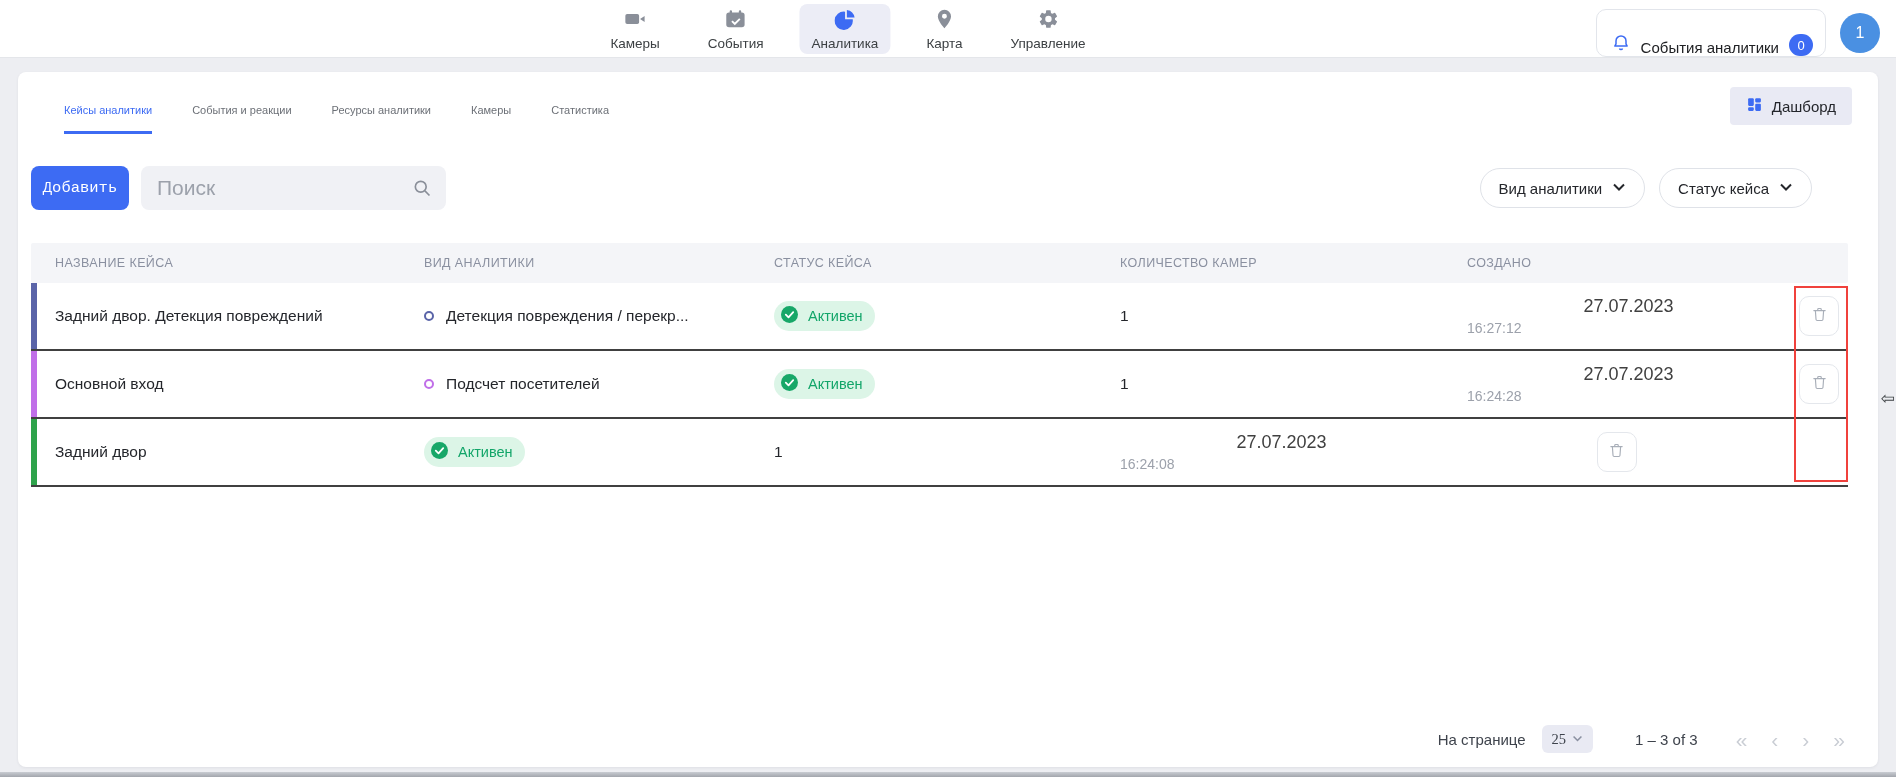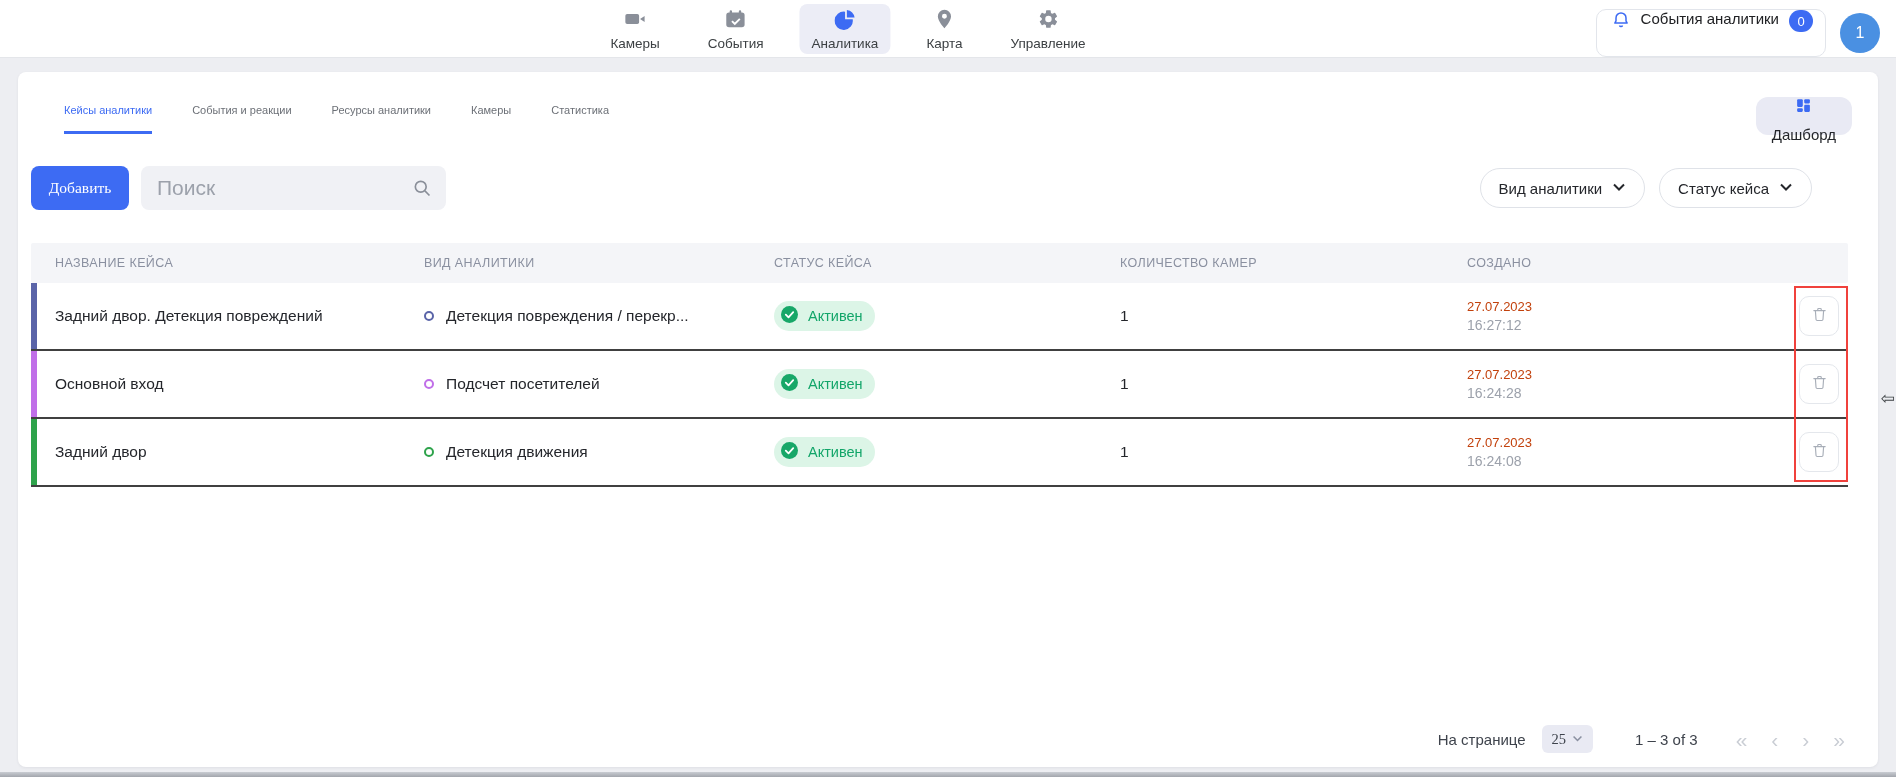--- a/index.html
+++ b/index.html
@@ -24,21 +24,21 @@
     gap:2px; padding:5px 12px; border-radius:8px; cursor:pointer; height:50px;
   }
   .nav-item .nav-label { font-size:13.5px; color:#3C4043; white-space:nowrap; }
   .nav-item svg { width:22px; height:22px; fill:#8A8F99; }
   .nav-item.active { background:#ECEDF6; }
   .nav-item.active svg { fill:#3D6BF3; }
   .header-right {
     position:absolute; right:16px; top:9px; display:flex; align-items:center; gap:14px;
   }
   .events-btn {
-    display:flex; align-items:flex-start; gap:10px; height:48px; padding:0 12px 0 14px;
+    display:flex; align-items:flex-end; gap:10px; height:48px; padding:0 12px 0 14px;
     background:#fff; border:1px solid #E2E5EB; border-radius:10px; cursor:pointer;
     font-size:15px; color:#202124;
   }
   .events-btn svg { width:20px; height:20px; stroke:#3D6BF3; fill:none; stroke-width:1.8; }
   .events-badge {
     min-width:24px; height:22px; padding:0 7px; background:#3D6BF3; color:#fff;
     border-radius:11px; font-size:13px; display:flex; align-items:center; justify-content:center;
   }
   .avatar {
     width:40px; height:40px; border-radius:50%; background:#4A90E2; color:#fff;
@@ -50,30 +50,30 @@
     background:#fff; border-radius:8px; box-shadow:0 1px 3px rgba(40,44,60,.07);
   }
   
   .tabs { position:absolute; left:46px; top:32px; display:flex; gap:40px; }
   .tab {
     font-size:11px; color:#6C7077; padding-bottom:15px; cursor:pointer;
     border-bottom:3px solid transparent; white-space:nowrap;
   }
   .tab.active { color:#3D6BF3; border-bottom-color:#3D6BF3; }
   .dashboard-btn {
-    position:absolute; right:26px; top:25px; height:38px; padding:0 16px;
-    background:#E9EAF4; border:none; border-radius:12px; display:flex; align-items:center; gap:9px;
-    font-size:15px; color:#24262B; cursor:pointer; font-family:inherit;flex-direction:column;
+    position:absolute; right:26px; top:15px; height:38px; padding:0 16px;
+    background:#E9EAF4; border:none; border-radius:4px; display:flex; align-items:center; gap:9px;
+    font-size:15px; color:#24262B; cursor:pointer; font-family:inherit;
   }
   .dashboard-btn svg { width:17px; height:17px; fill:#3D6BF3; }
   
   .btn-add {
     position:absolute; left:13px; top:94px; width:98px; height:44px;
     background:#3D6BF3; color:#fff; border:none; border-radius:8px;
-    font-size:15.5px; cursor:pointer; font-family:Liberation Serif, serif;
+    font-size:15.5px; cursor:pointer; font-family:Liberation Mono, monospace;
   }
   .search-wrap { position:absolute; left:123px; top:94px; width:305px; height:44px; }
   .search-input {
     width:100%; height:100%; background:#F0F1F5; border:none; border-radius:8px;
     padding:0 44px 0 16px; font-size:21px; color:#24262B; font-family:inherit; outline:none;
   }
   .search-input::placeholder { color:#9CA1AB; }
   .search-wrap svg {
     position:absolute; right:14px; top:12px; width:20px; height:20px;
     stroke:#8A8F99; fill:none; stroke-width:2;
@@ -105,21 +105,21 @@
   .cell.type { display:flex; align-items:center; gap:12px; }
   .ring {
     width:10px; height:10px; border-radius:50%; border:2px solid var(--bar,#888); flex:0 0 auto;
   }
   .type-label { white-space:nowrap; overflow:hidden; text-overflow:ellipsis; }
   .badge {
     display:inline-flex; align-items:center; gap:10px; height:30px; padding:0 12px 0 7px;
     background:#DCF5E7; border-radius:15px; font-size:14.5px; color:#12A569;
   }
   .badge svg { width:17px; height:17px; }
-  .cell.created .date { font-size:13px; color:#c2410c; }
+  .cell.created .date { font-size:18px; color:#404040;text-align:center; }
   .cell.created .time { font-size:14px; color:#9CA1AB; margin-top:3px; }
   .cell.actions { display:flex; justify-content:center; padding-left:0; }
   .trash-btn {
     width:40px; height:40px; background:#fff; border:1px solid #E4E7EC; border-radius:10px;
     display:flex; align-items:center; justify-content:center; cursor:pointer;
   }
   .trash-btn svg { width:17px; height:17px; stroke:#A8AEB8; fill:none; stroke-width:1.6; }
   
   .annotation-rect {
     position:absolute; left:1794px; top:286px; width:54px; height:196px;
@@ -336,24 +336,20 @@
                 <path d="M4 6.5h16M9.5 6.5V4.8A1.3 1.3 0 0 1 10.8 3.5h2.4a1.3 1.3 0 0 1 1.3 1.3v1.7M6.2 6.5l.9 12.6a1.6 1.6 0 0 0 1.6 1.4h6.6a1.6 1.6 0 0 0 1.6-1.4l.9-12.6" stroke-linecap="round" stroke-linejoin="round"></path>
               </svg>
           </span>
         </button>
       </div>
     </div>
 
     <div class="case-row" style="--bar: #2EA34B;">
       <span class="bar"></span>
       <div class="cell name">Задний двор</div>
-      <div class="cell type">
-        <span class="ring"></span>
-        <span class="type-label">Детекция движения</span>
-      </div>
       <div class="cell">
         <span class="badge">
           <span>
             <svg viewBox="0 0 17 17">
                 <circle cx="8.5" cy="8.5" r="8.5" fill="#17A768"></circle>
                 <polyline points="4.8,8.7 7.5,11.3 12.2,6.2" fill="none" stroke="#fff" stroke-width="1.8" stroke-linecap="round" stroke-linejoin="round"></polyline>
               </svg>
           </span>
           <span>Активен</span>
         </span>

